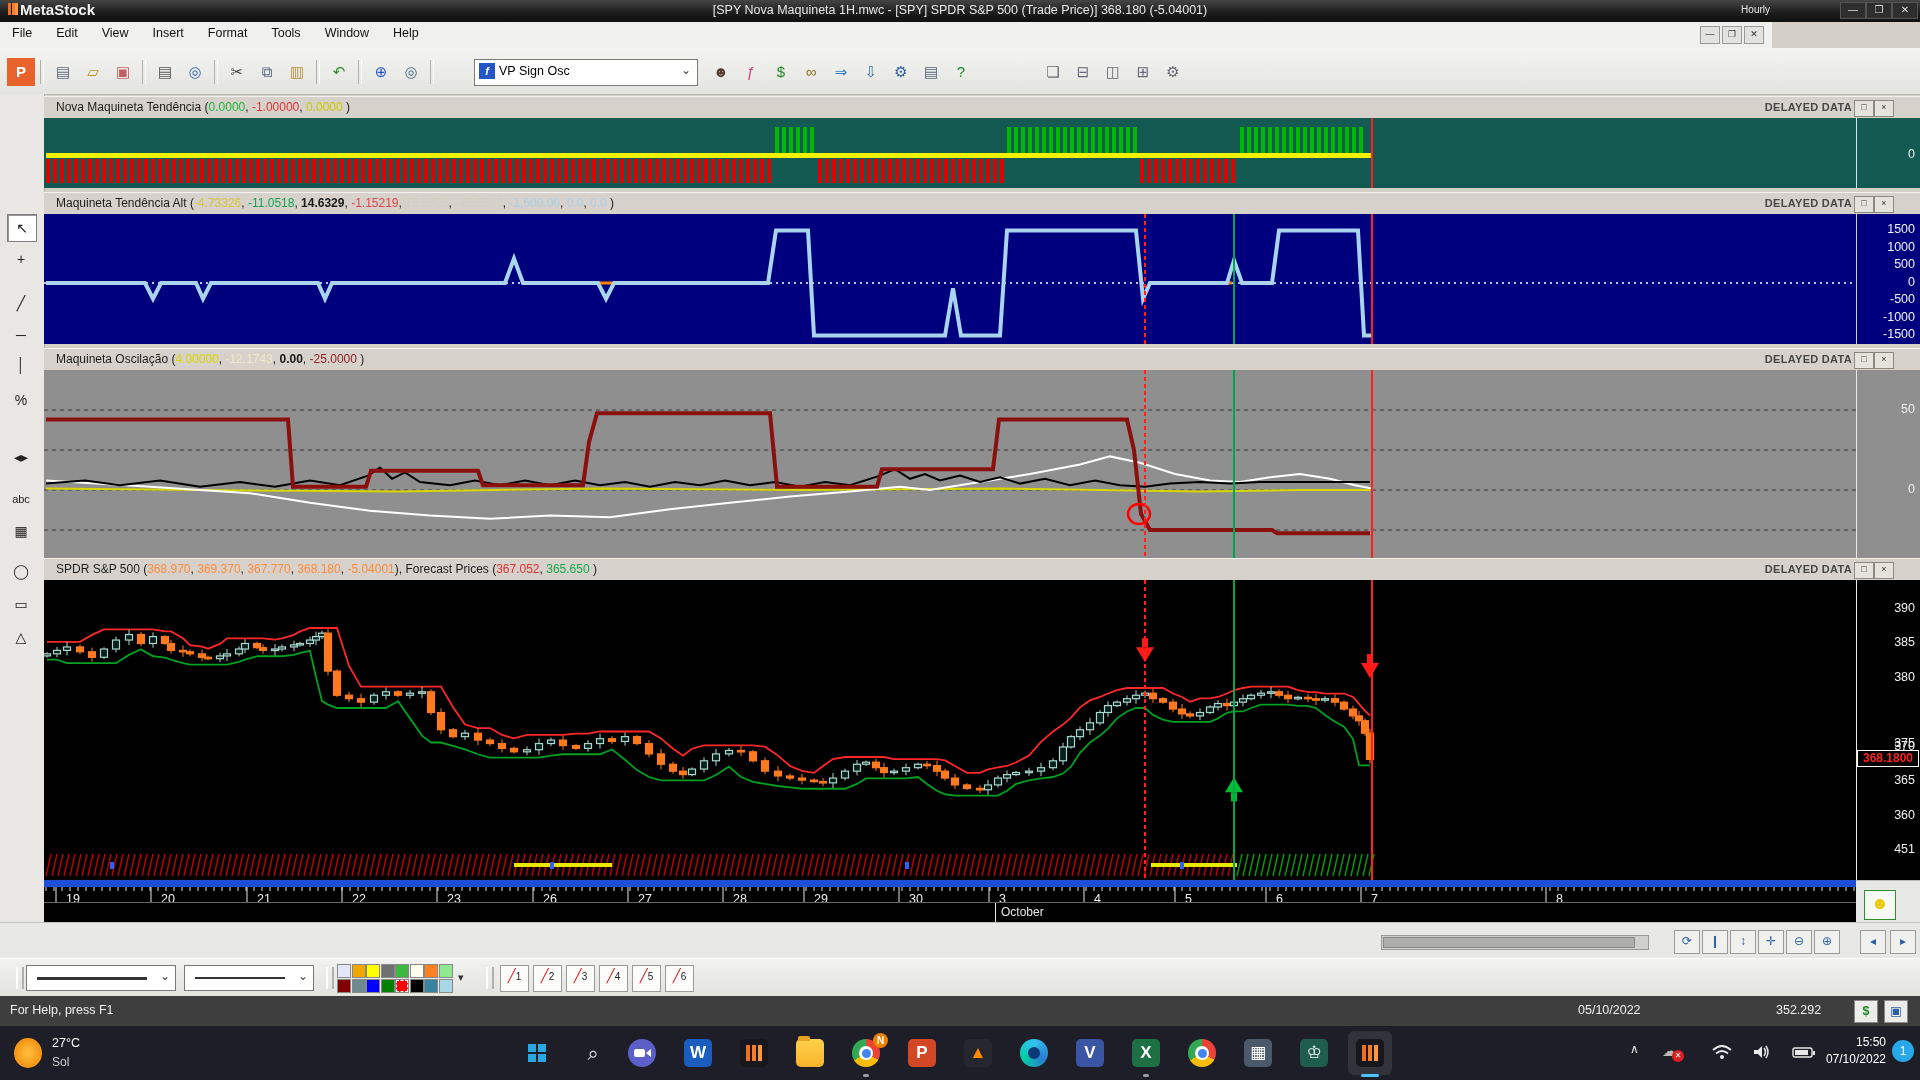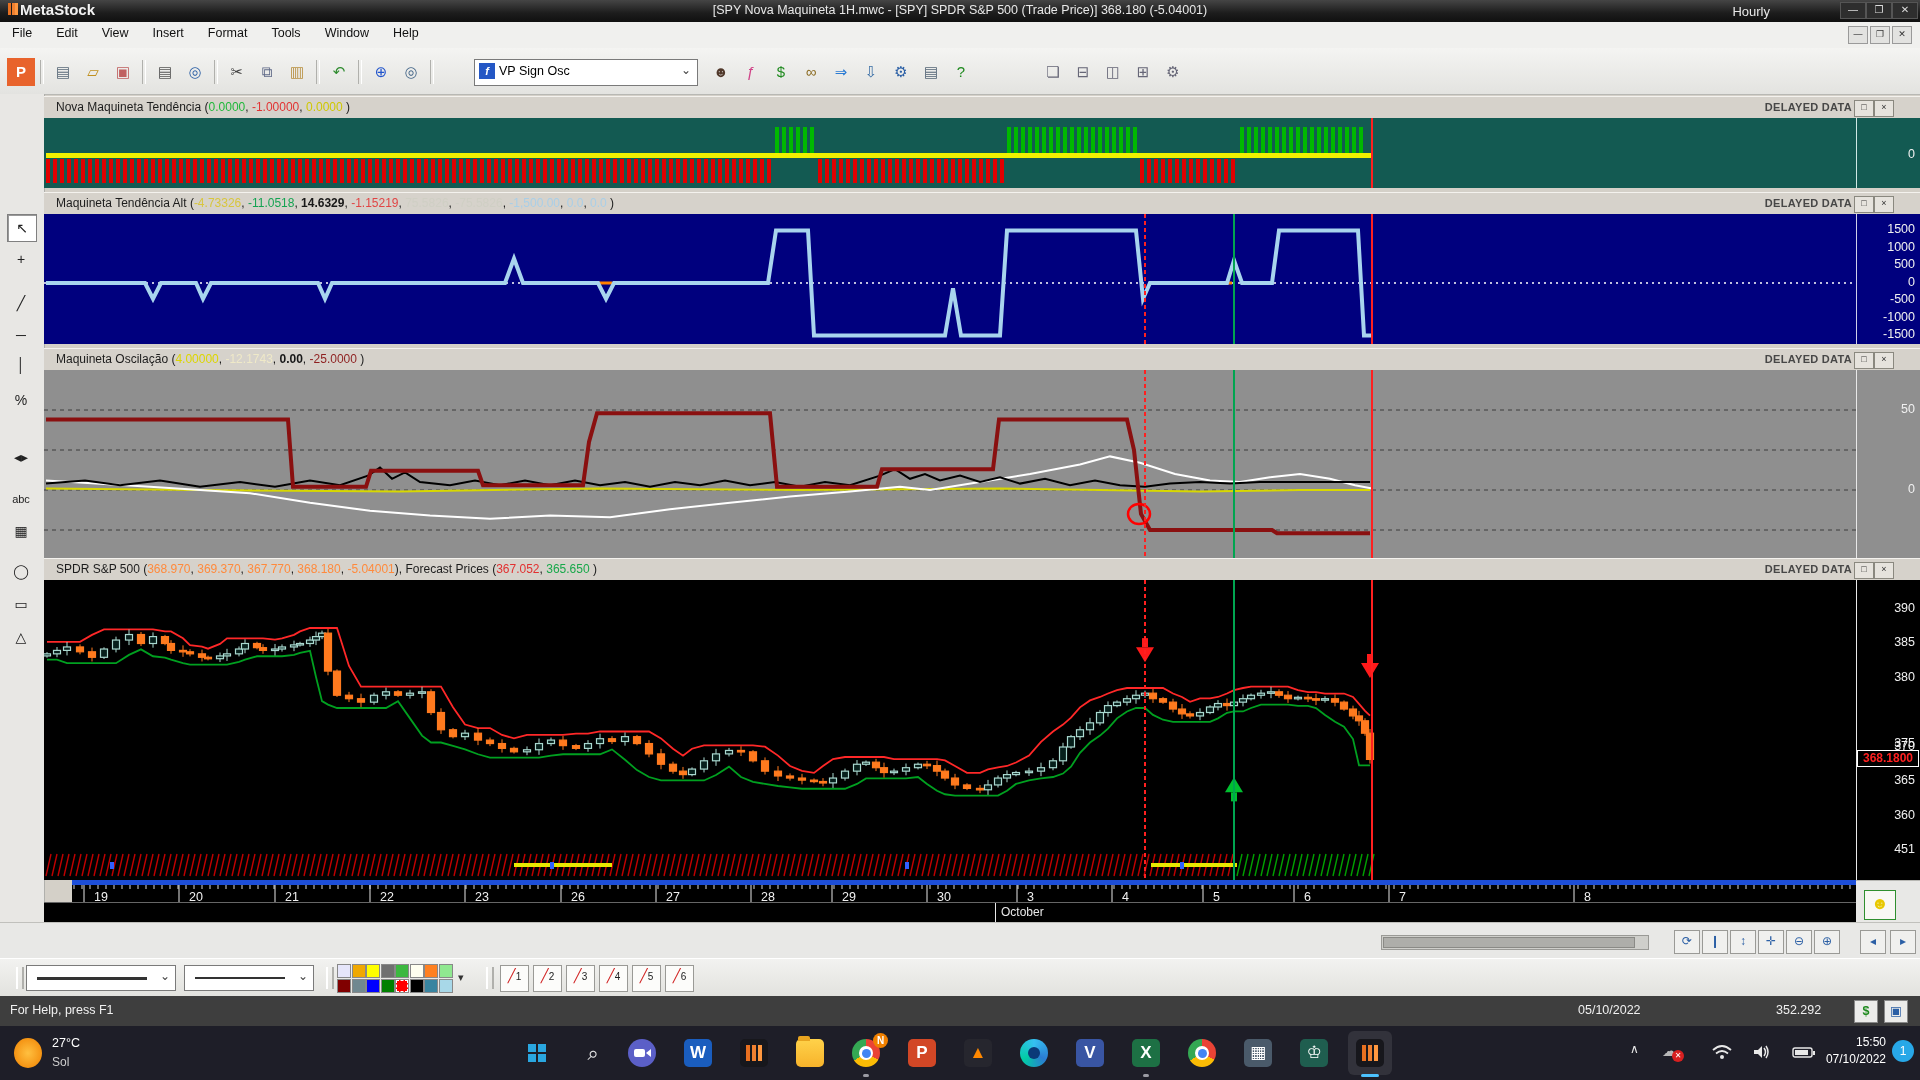--- a/index.html
+++ b/index.html
@@ -4,25 +4,25 @@
 <style>
   html,body{margin:0;padding:0;width:1920px;height:1080px;overflow:hidden;background:#d4d0c8;
     font-family:"Liberation Sans","DejaVu Sans",sans-serif;-webkit-font-smoothing:antialiased;}
   .abs{position:absolute;}
   
   #titlebar{left:0;top:0;width:1920px;height:22px;background:linear-gradient(#454545,#1c1c1c 60%,#101010);color:#fff;}
   #logo{left:8px;top:1px;font-size:15px;font-weight:bold;color:#f2f2f2;}
   #logo .bars{display:inline-block;width:10px;height:12px;margin-right:2px;
     background:linear-gradient(90deg,#e87020 30%,#1c1c1c 30%,#1c1c1c 38%,#f08030 38%,#f08030 66%,#1c1c1c 66%,#1c1c1c 72%,#ff9840 72%);}
   #wintitle{left:0;top:3px;width:1920px;text-align:center;font-size:12.5px;color:#e8e8e8;}
-  #periodicity{right:150px;top:4px;font-size:13px;color:#e8e8e8;}
+  #periodicity{right:150px;top:4px;font-size:10px;color:#e8e8e8;}
   .winbtn{top:2px;width:24px;height:15px;background:#2e2e2e;border:1px solid #555;color:#ddd;
     font-size:10px;line-height:13px;text-align:center;}
   
-  #menubar{left:0;top:22px;width:1920px;height:26px;background:#f0f0ee;border-bottom:1px solid #c8c8c8;}
+  #menubar{left:0;top:22px;width:1772px;height:26px;background:#f0f0ee;border-bottom:1px solid #c8c8c8;}
   .menu-item{display:inline-block;padding:4px 12px;font-size:12.5px;color:#111;}
   .mdibtn{top:4px;width:18px;height:16px;background:#e2e2e0;border:1px solid #9a9a9a;color:#333;
     font-size:9px;line-height:14px;text-align:center;}
   
   #toolbar{left:0;top:48px;width:1920px;height:46px;background:linear-gradient(#f4f4f2,#e3e3e0);border-bottom:1px solid #b8b8b4;}
   .tbtn{display:inline-block;width:26px;height:26px;margin:2px 1px;text-align:center;line-height:26px;
     font-size:15px;vertical-align:middle;border:1px solid transparent;}
   .tsep{display:inline-block;width:2px;height:24px;margin:0 4px;vertical-align:middle;
     border-left:1px solid #b0b0ac;border-right:1px solid #fff;}
   #toolbar-left{left:6px;top:8px;white-space:nowrap;}
@@ -42,21 +42,21 @@
     font-size:12px;line-height:21px;color:#1c1c1c;white-space:nowrap;}
   .ptitle .parts{margin-left:12px;}
   .ptitle .status{position:absolute;right:68px;top:0;font-weight:bold;color:#474747;font-size:11px;letter-spacing:.3px;}
   .pbtn{position:absolute;top:3px;width:18px;height:15px;background:#e6e3dd;border:1px solid #8a887f;
     font-size:9px;line-height:13px;text-align:center;color:#333;}
   .chartplot{left:44px;width:1812px;overflow:hidden;}
   .scalecol{left:1856px;width:64px;font-size:12.5px;color:#f0f0f0;}
   .scalelab{position:absolute;right:6px;width:54px;text-align:right;}
   svg{display:block;}
   
-  #ruler{left:44px;top:880px;width:1812px;height:22px;background:#000;border-top:5px solid #1d4ed8;margin-left:28px;}
+  #ruler{left:44px;top:880px;width:1812px;height:22px;background:#000;border-top:7px solid #1d4ed8;}
   #octrow{left:44px;top:902px;width:1812px;height:20px;background:#000;border-top:1px solid #666;}
   #octrow .lbl{position:absolute;top:2px;font-size:12px;color:#e8e8e8;}
   #tl-scale{left:1856px;top:880px;width:64px;height:42px;background:#e8e8e6;border-top:1px solid #b8b8b4;}
   #smiley{left:1864px;top:890px;width:30px;height:28px;background:#f8f8f4;border:1px solid #2f8f2f;
     text-align:center;line-height:26px;color:#e8c800;font-size:17px;}
   
   #bottomrow{left:0;top:922px;width:1920px;height:36px;background:#e8e8e6;border-top:1px solid #c0c0bc;}
   #hscroll{left:1381px;top:12px;width:266px;height:13px;background:#cfcfcb;border:1px solid #9a9a96;}
   #hscroll .thumb{position:absolute;left:1px;top:1px;width:250px;height:9px;background:#aeaeaa;border:1px solid #8a8a86;}
   .navbtn{top:7px;width:24px;height:22px;background:#f0f0ee;border:1px solid #9a9a96;text-align:center;

